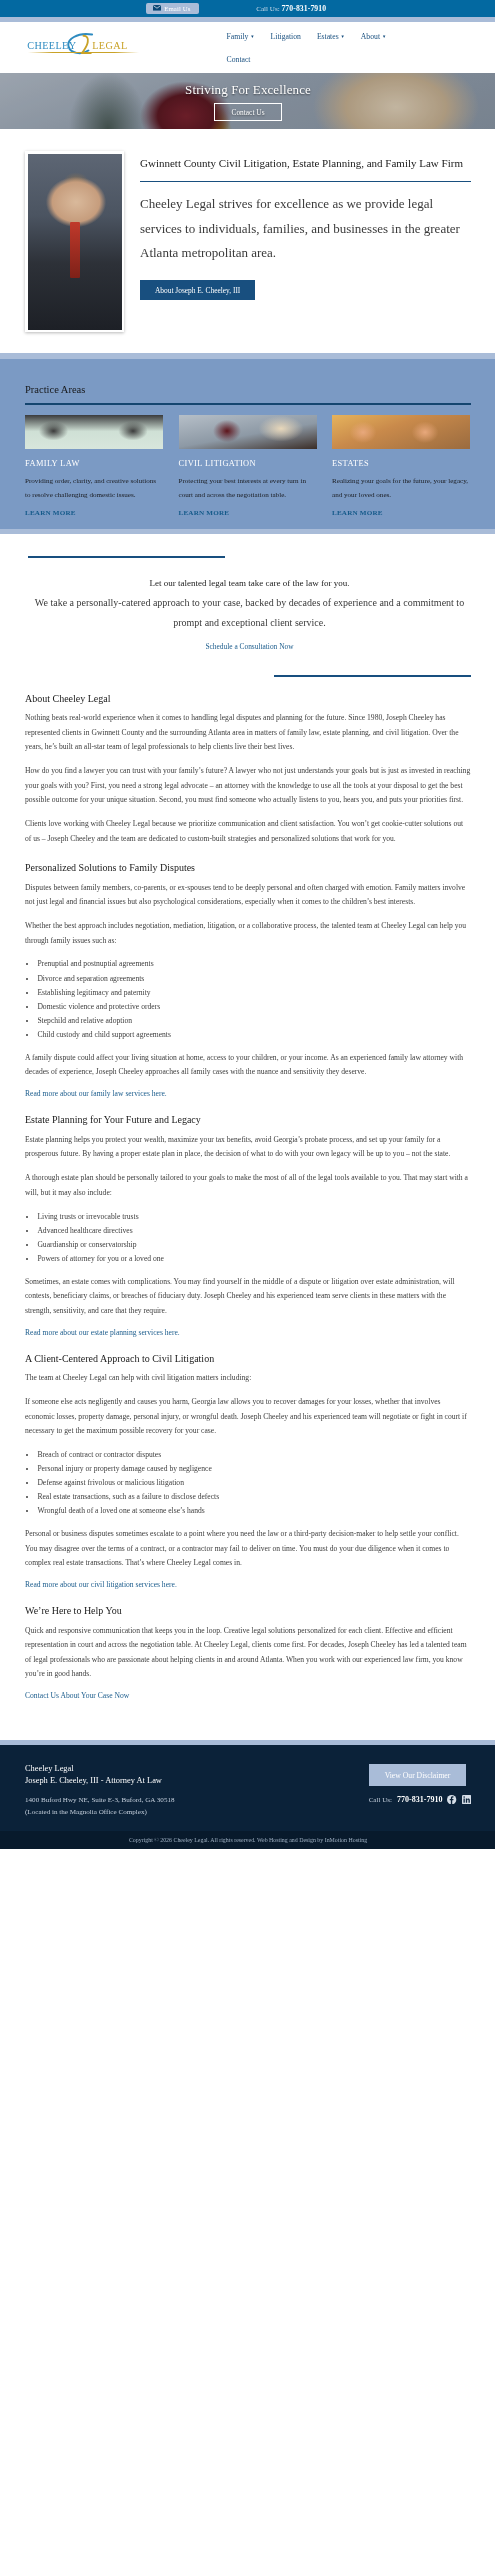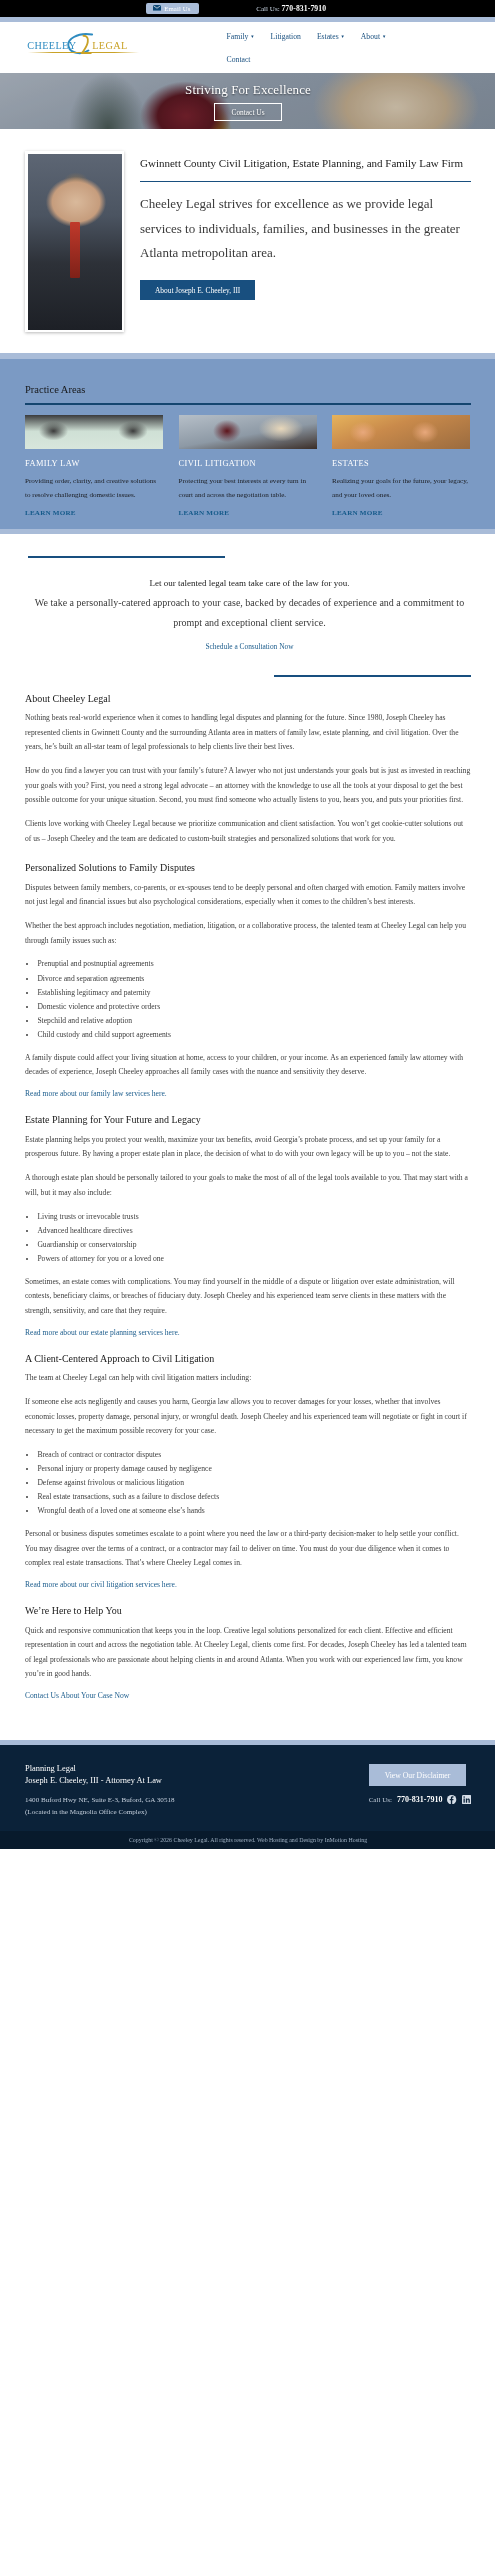--- a/index.html
+++ b/index.html
@@ -5,21 +5,21 @@
   * { margin:0; padding:0; box-sizing:border-box; }
   html,body { width:496px; }
   body {
     font-family: "Liberation Serif", serif;
     background:#ffffff;
     color:#333333;
     width:496px;
   }
   
   .topbar{
-    background:#000000;
+    background:#0369a1;
     height:16.7px;
     display:flex;
     align-items:center;
     justify-content:center;
     gap:36px;
     position:relative;
   }
   .email-btn{
     background:#a9bcd8;
     color:#ffffff;
@@ -470,21 +470,21 @@
 
   <h2 class="art-h2">We’re Here to Help You</h2>
   <p class="art-p">Quick and responsive communication that keeps you in the loop. Creative legal solutions personalized for each client. Effective and efficient representation in court and across the negotiation table. At Cheeley Legal, clients come first. For decades, Joseph Cheeley has led a talented team of legal professionals who are passionate about helping clients in and around Atlanta. When you work with our experienced law firm, you know you’re in good hands.</p>
   <a class="art-link">Contact Us About Your Case Now</a>
 </div>
 
 <div class="foot-topline"></div>
 <div class="footer">
   <div class="f-left">
     <div class="f-name">
-      <div>Planning Legal</div>
+      <div>Cheeley Legal</div>
       <div>Joseph E. Cheeley, III - Attorney At Law</div>
     </div>
     <div class="f-addr">
       <div>1400 Buford Hwy NE, Suite E-3, Buford, GA 30518</div>
       <div>(Located in the Magnolia Office Complex)</div>
     </div>
   </div>
   <div class="f-right">
     <span class="disclaimer-btn">View Our Disclaimer</span>
     <div class="f-call">

